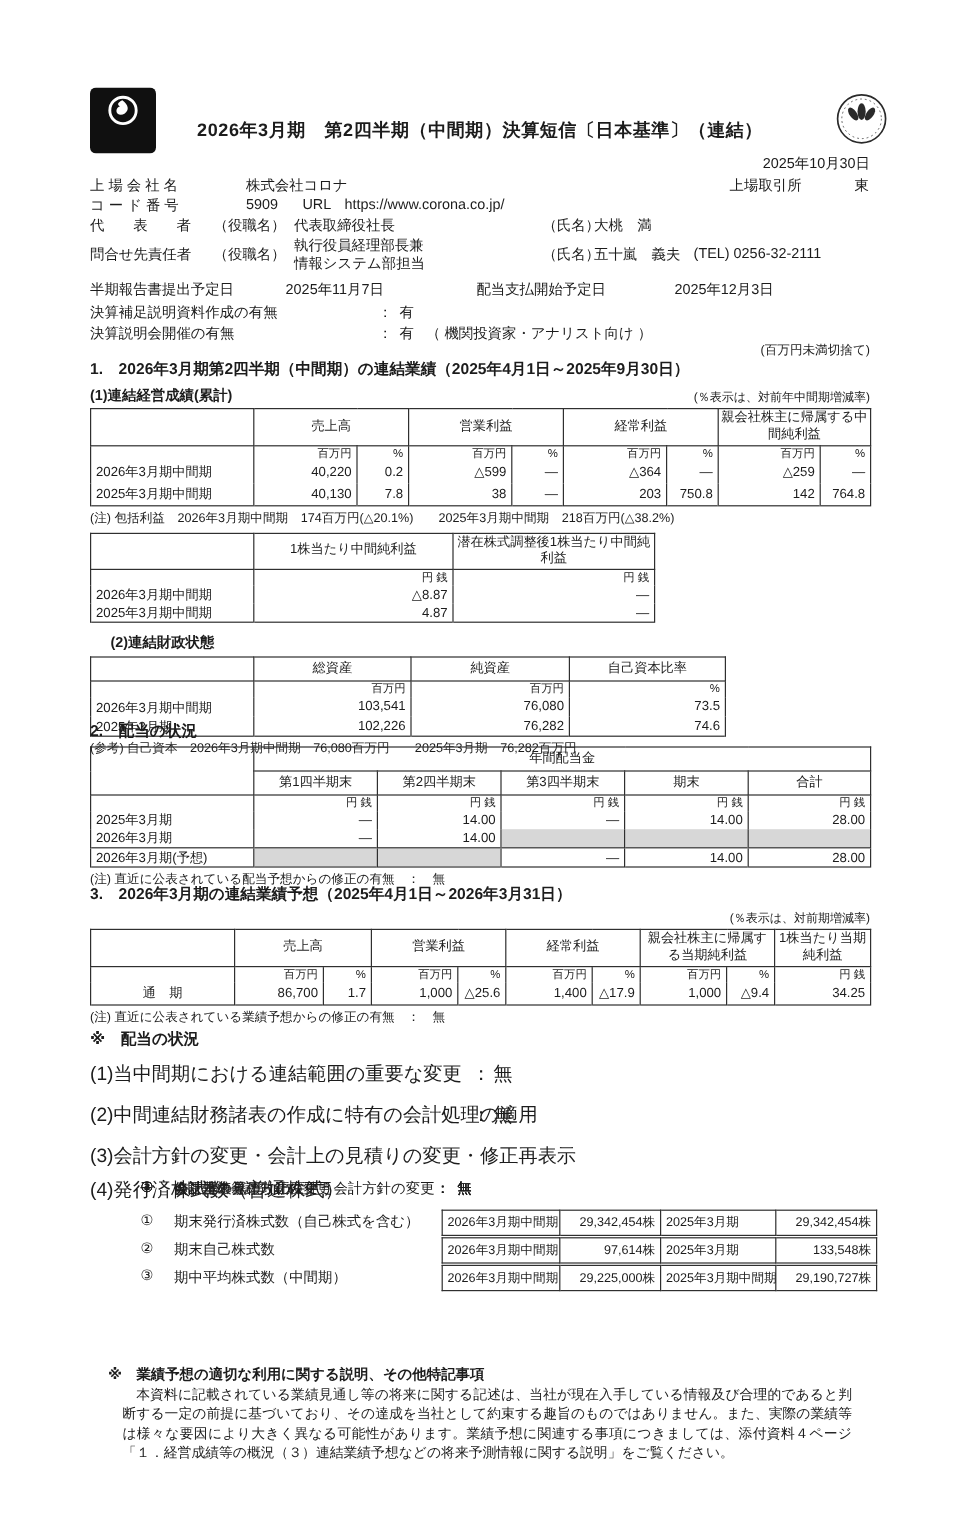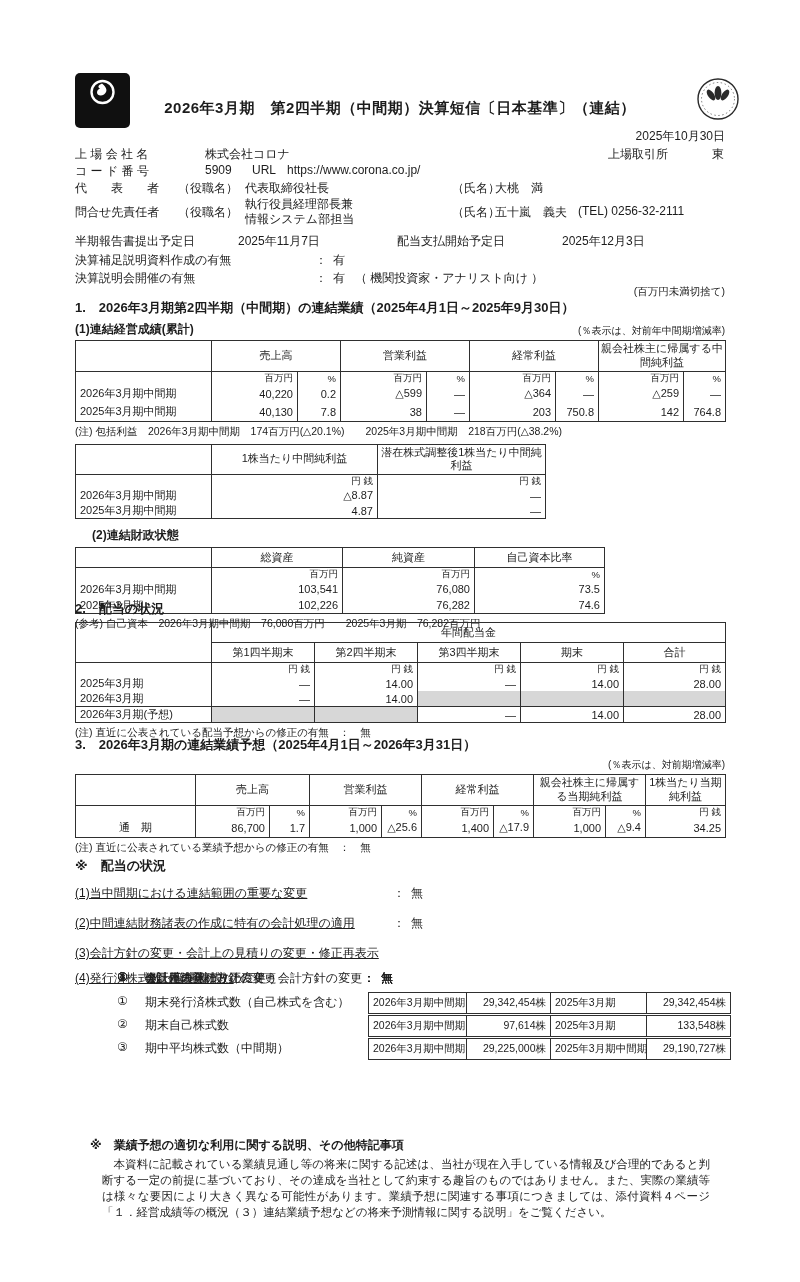--- a/index.html
+++ b/index.html
@@ -30,21 +30,21 @@
   tr.gh th{height:26px;}
   tr.sh17 th{height:17px;}
   tr.d18 td{height:18px;}
   tr.d14 td{height:14px;}
   tr.d16 td{height:16px;}
   tr.d15 td{height:15px;}
   .shaded{background:#d7d7d7;}
   .div-tbl tr.fct td{border-top:1.5px solid #2f2f2f;}
   .shares{border:1.2px solid #2f2f2f;position:absolute;left:293px;top:-2px;width:362px;}
   .shares td{border:1px solid #2f2f2f;font-size:10.5px;padding:0 4px;height:20px;vertical-align:middle;}
-  .nrow{position:relative;font-size:12px;white-space:nowrap;text-decoration:underline;}
+  .nrow{position:relative;font-size:16px;white-space:nowrap;}
   .nrow .ncolon{position:absolute;left:318px;}
   .nrow .nval{position:absolute;left:336px;}
   .srow{position:relative;font-size:12px;white-space:nowrap;}
   .srow .num-mark{position:absolute;left:42px;}
   .srow .slabel{position:absolute;left:70px;}
   .srow .scolon{position:absolute;left:288px;}
   .srow .sval{position:absolute;left:306px;}
   .sharerow{position:relative;height:20px;margin-bottom:3px;font-size:12px;white-space:nowrap;}
   .fline{font-size:12px;white-space:nowrap;}
   .fbody{font-size:11.5px;line-height:16px;text-align:justify;text-indent:1em;margin-left:27px;width:608px;}
@@ -468,16 +468,16 @@
           <td class="lbl">2025年3月期中間期</td>
           <td class="num">29,190,727株</td>
         </tr>
       </tbody>
         </table>
     </div>
   </div>
 
   <div class="sec" style="top:1128px;">
     <div class="fline" style="margin-left:15px;margin-top:9px;font-weight:bold;">※　業績予想の適切な利用に関する説明、その他特記事項</div>
-    <div class="fbody" style="margin-top:2px;">本資料に記載されている業績見通し等の将来に関する記述は、当社が現在入手している情報及び合理的であると判断する一定の前提に基づいており、その達成を当社として約束する趣旨のものではありません。また、実際の業績等は様々な要因により大きく異なる可能性があります。業績予想に関連する事項につきましては、添付資料４ページ「１．経営成績等の概況（３）連結業績予想などの将来予測情報に関する説明」をご覧ください。</div>
+    <div class="fbody" style="margin-top:2px;font-family:Liberation Mono, monospace;">本資料に記載されている業績見通し等の将来に関する記述は、当社が現在入手している情報及び合理的であると判断する一定の前提に基づいており、その達成を当社として約束する趣旨のものではありません。また、実際の業績等は様々な要因により大きく異なる可能性があります。業績予想に関連する事項につきましては、添付資料４ページ「１．経営成績等の概況（３）連結業績予想などの将来予測情報に関する説明」をご覧ください。</div>
   </div>
 
 </div>
 
 </body></html>

